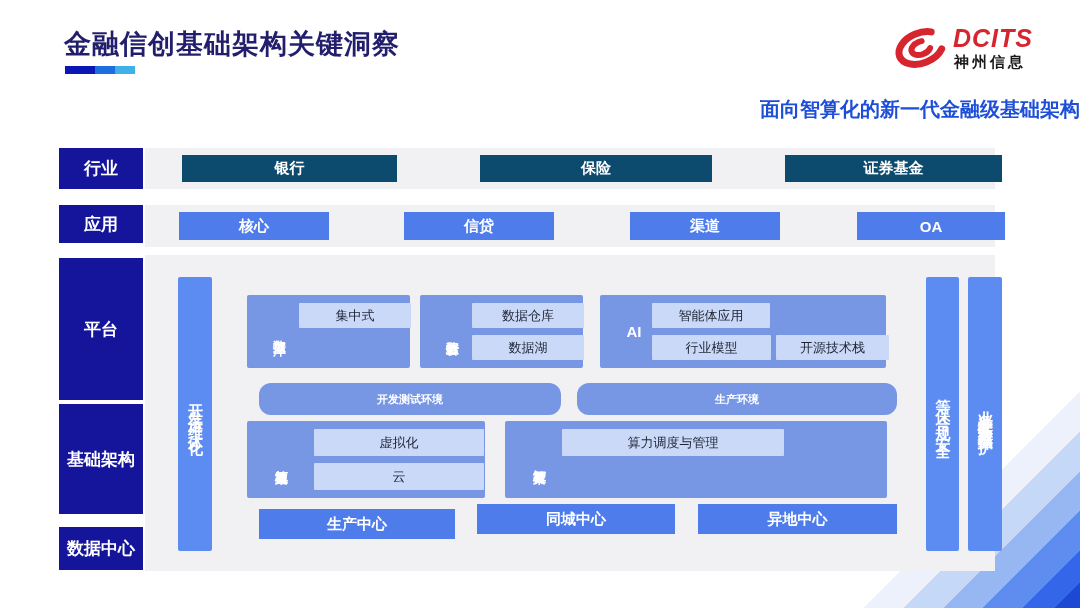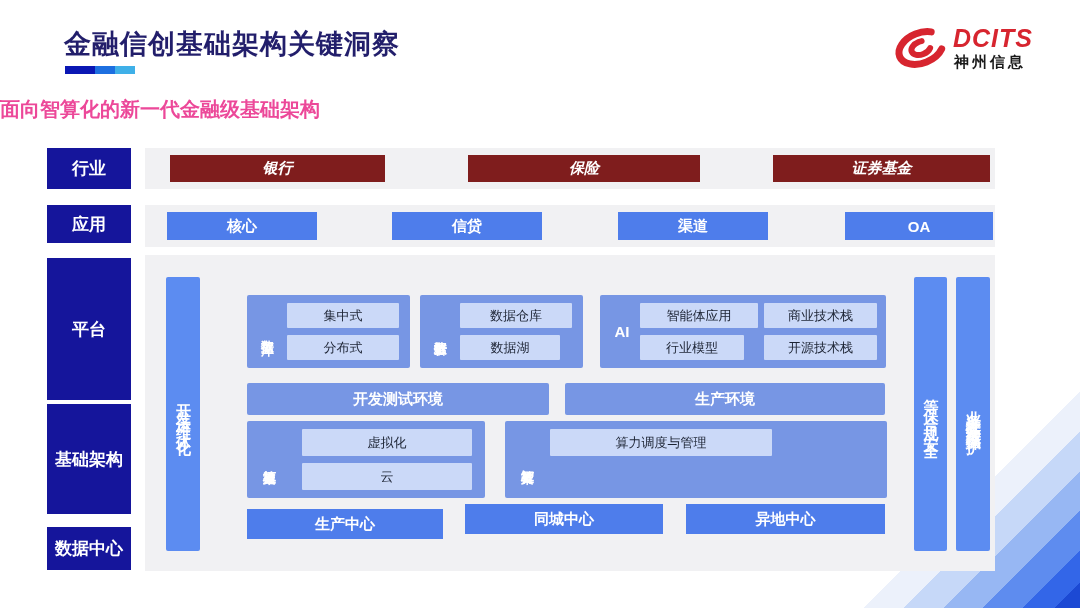--- a/index.html
+++ b/index.html
@@ -1,46 +1,46 @@
 <!DOCTYPE html>
 <html><head>
 <meta charset="utf-8">
 <style>
   html,body{margin:0;padding:0;}
   body{
     width:1080px;height:608px;position:relative;overflow:hidden;background:#ffffff;
     font-family:"Liberation Sans","DejaVu Sans",sans-serif;
   }
   .el{position:absolute;z-index:1;box-sizing:border-box;}
-  .center{display:flex;align-items:center;justify-content:center;}
+  .center{display:flex;align-items:center;justify-content:center;margin-left:12px;}
 
   
   .page-title{left:64px;top:26px;font-size:27px;font-weight:700;color:#221E6B;letter-spacing:1px;}
   .underline-seg{top:66px;height:8px;}
-  .subtitle{left:0;top:96px;width:1080px;text-align:left;font-size:20px;font-weight:700;color:#ec4899;}
+  .subtitle{left:0;top:96px;width:1080px;text-align:right;font-size:20px;font-weight:700;color:#1d4ed8;}
 
   
   .logo-brand{left:953px;top:24px;font-size:25px;font-weight:700;font-style:italic;color:#D7252F;letter-spacing:1px;}
   .logo-company{left:954px;top:53px;font-size:15px;font-weight:700;color:#1a1a1a;letter-spacing:3px;}
 
   
   .dark-label{left:47px;width:84px;background:#15159B;color:#fff;font-weight:700;font-size:17px;}
 
   
   .row-bg{left:145px;width:850px;background:#F1F1F3;}
 
   
   .btn{color:#fff;font-weight:700;font-size:15px;}
-  .btn1{background:#7f1d1d;font-style:italic;}
+  .btn1{background:#0c4a6e;}
   .btn2{background:#4E7DEB;}
 
   
   .section{background:#7796E4;border-radius:2px;}
   .chip{background:#CBD9F8;color:#1C2333;font-size:13px;border-radius:1px;}
-  .envbar{background:#7796E4;color:#fff;font-weight:700;font-size:15px;border-radius:2px;}
+  .envbar{background:#7796E4;color:#fff;font-weight:700;font-size:11px;border-radius:12px;}
   .vlabel{writing-mode:vertical-rl;color:#fff;font-weight:700;font-size:13px;letter-spacing:1px;}
   .sidebar{background:#5C8CF1;writing-mode:vertical-rl;color:#fff;font-weight:700;font-size:15px;border-radius:2px;}
 
   .corner{
     position:absolute;right:0;bottom:0;width:360px;height:360px;z-index:0;pointer-events:none;
     background:linear-gradient(135deg,
       rgba(255,255,255,0) 0% 70%,
       #ECF1FB 70% 75.5%,
       #C6D8F8 75.5% 81%,
       #97B7F3 81% 86.5%,
@@ -91,34 +91,32 @@
 <div class="el btn btn2 center" style="left:618px;top:212px;width:150px;height:28px;">渠道</div>
 <div class="el btn btn2 center" style="left:845px;top:212px;width:148px;height:28px;">OA</div>
 
 <div class="el sidebar center" style="left:166px;top:277px;width:34px;height:274px;letter-spacing:6px;">开发运维一体化</div>
 <div class="el sidebar center" style="left:914px;top:277px;width:33px;height:274px;letter-spacing:9px;">等保合规安全</div>
 <div class="el sidebar center" style="left:956px;top:277px;width:34px;height:274px;letter-spacing:3px;">业务连续性及数据保护</div>
 
 <div class="el section" style="left:247px;top:295px;width:163px;height:73px;">
   <div class="vlabel center" style="position:absolute;left:0;top:0;width:40px;height:73px;">数据库</div>
   <div class="chip center" style="position:absolute;left:40px;top:8px;width:112px;height:25px;">集中式</div>
-  <div class="chip center" style="position:absolute;left:40px;top:40px;width:112px;height:25px;">分布式</div>
 </div>
 
 <div class="el section" style="left:420px;top:295px;width:163px;height:73px;">
   <div class="vlabel center" style="position:absolute;left:0;top:0;width:40px;height:73px;letter-spacing:0;">数据分析</div>
   <div class="chip center" style="position:absolute;left:40px;top:8px;width:112px;height:25px;">数据仓库</div>
-  <div class="chip center" style="position:absolute;left:40px;top:40px;width:100px;height:25px;">数据湖</div>
+  <div class="chip center" style="position:absolute;left:40px;top:40px;width:112px;height:25px;">数据湖</div>
 </div>
 
 <div class="el section" style="left:600px;top:295px;width:286px;height:73px;">
   <div class="center" style="position:absolute;left:4px;top:0;width:36px;height:73px;color:#fff;font-weight:700;font-size:15px;">AI</div>
   <div class="chip center" style="position:absolute;left:40px;top:8px;width:118px;height:25px;">智能体应用</div>
-  <div class="chip center" style="position:absolute;left:164px;top:8px;width:113px;height:25px;">商业技术栈</div>
-  <div class="chip center" style="position:absolute;left:40px;top:40px;width:104px;height:25px;">行业模型</div>
+  <div class="chip center" style="position:absolute;left:40px;top:40px;width:119px;height:25px;">行业模型</div>
   <div class="chip center" style="position:absolute;left:164px;top:40px;width:113px;height:25px;">开源技术栈</div>
 </div>
 
 <div class="el envbar center" style="left:247px;top:383px;width:302px;height:32px;">开发测试环境</div>
 <div class="el envbar center" style="left:565px;top:383px;width:320px;height:32px;">生产环境</div>
 
 <div class="el section" style="left:247px;top:421px;width:238px;height:77px;">
   <div class="vlabel center" style="position:absolute;left:2px;top:0;width:40px;height:77px;letter-spacing:0;">通算框架</div>
   <div class="chip center" style="position:absolute;left:55px;top:8px;width:170px;height:27px;">虚拟化</div>
   <div class="chip center" style="position:absolute;left:55px;top:42px;width:170px;height:27px;">云</div>

